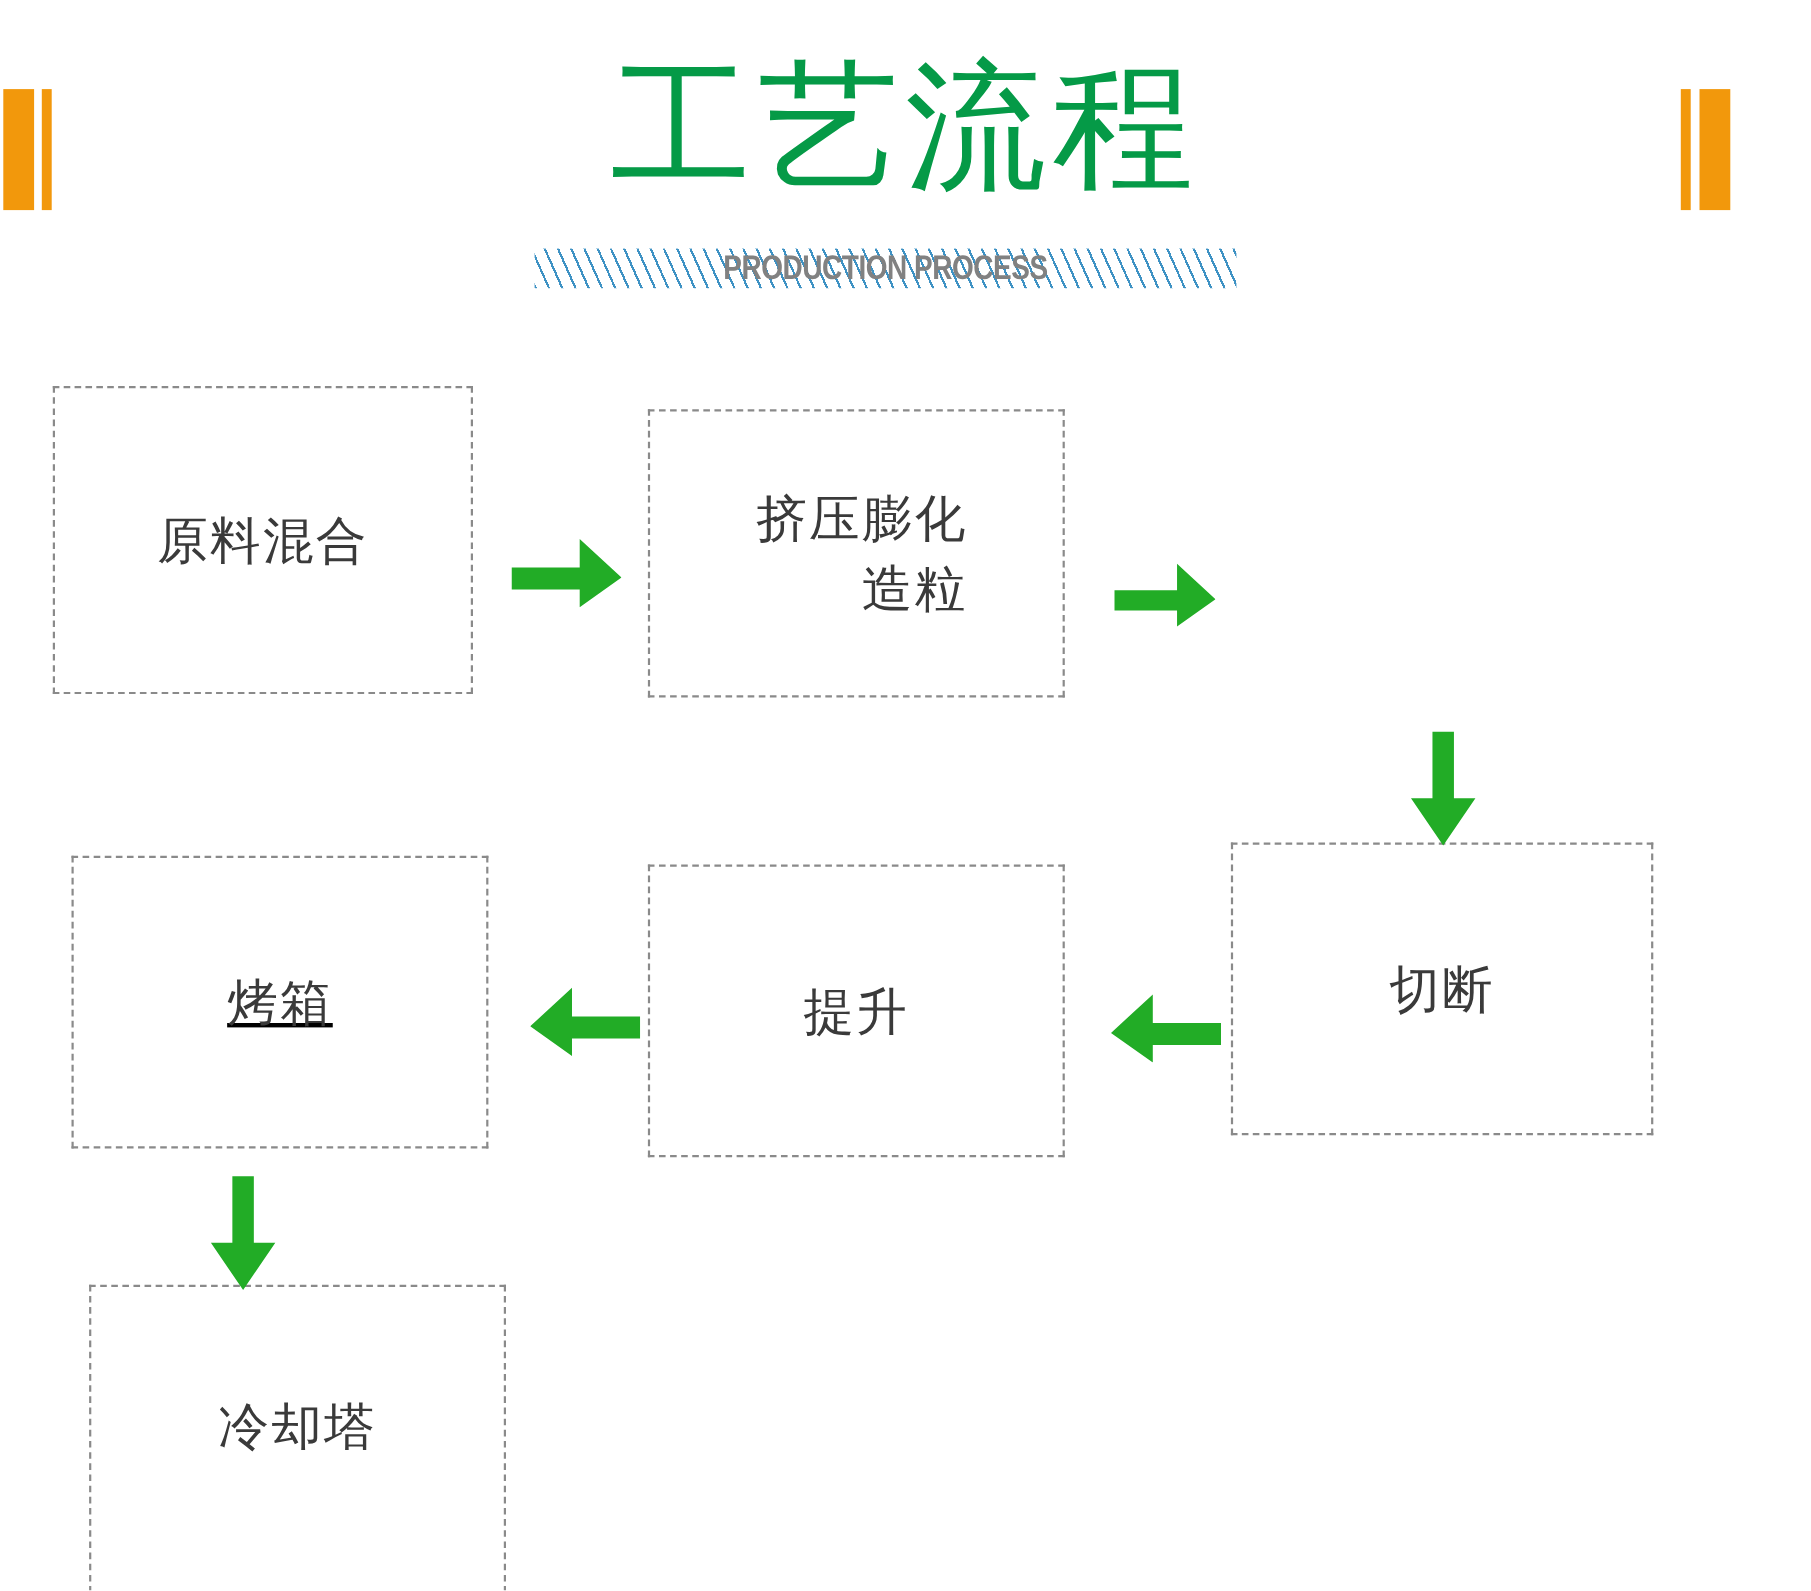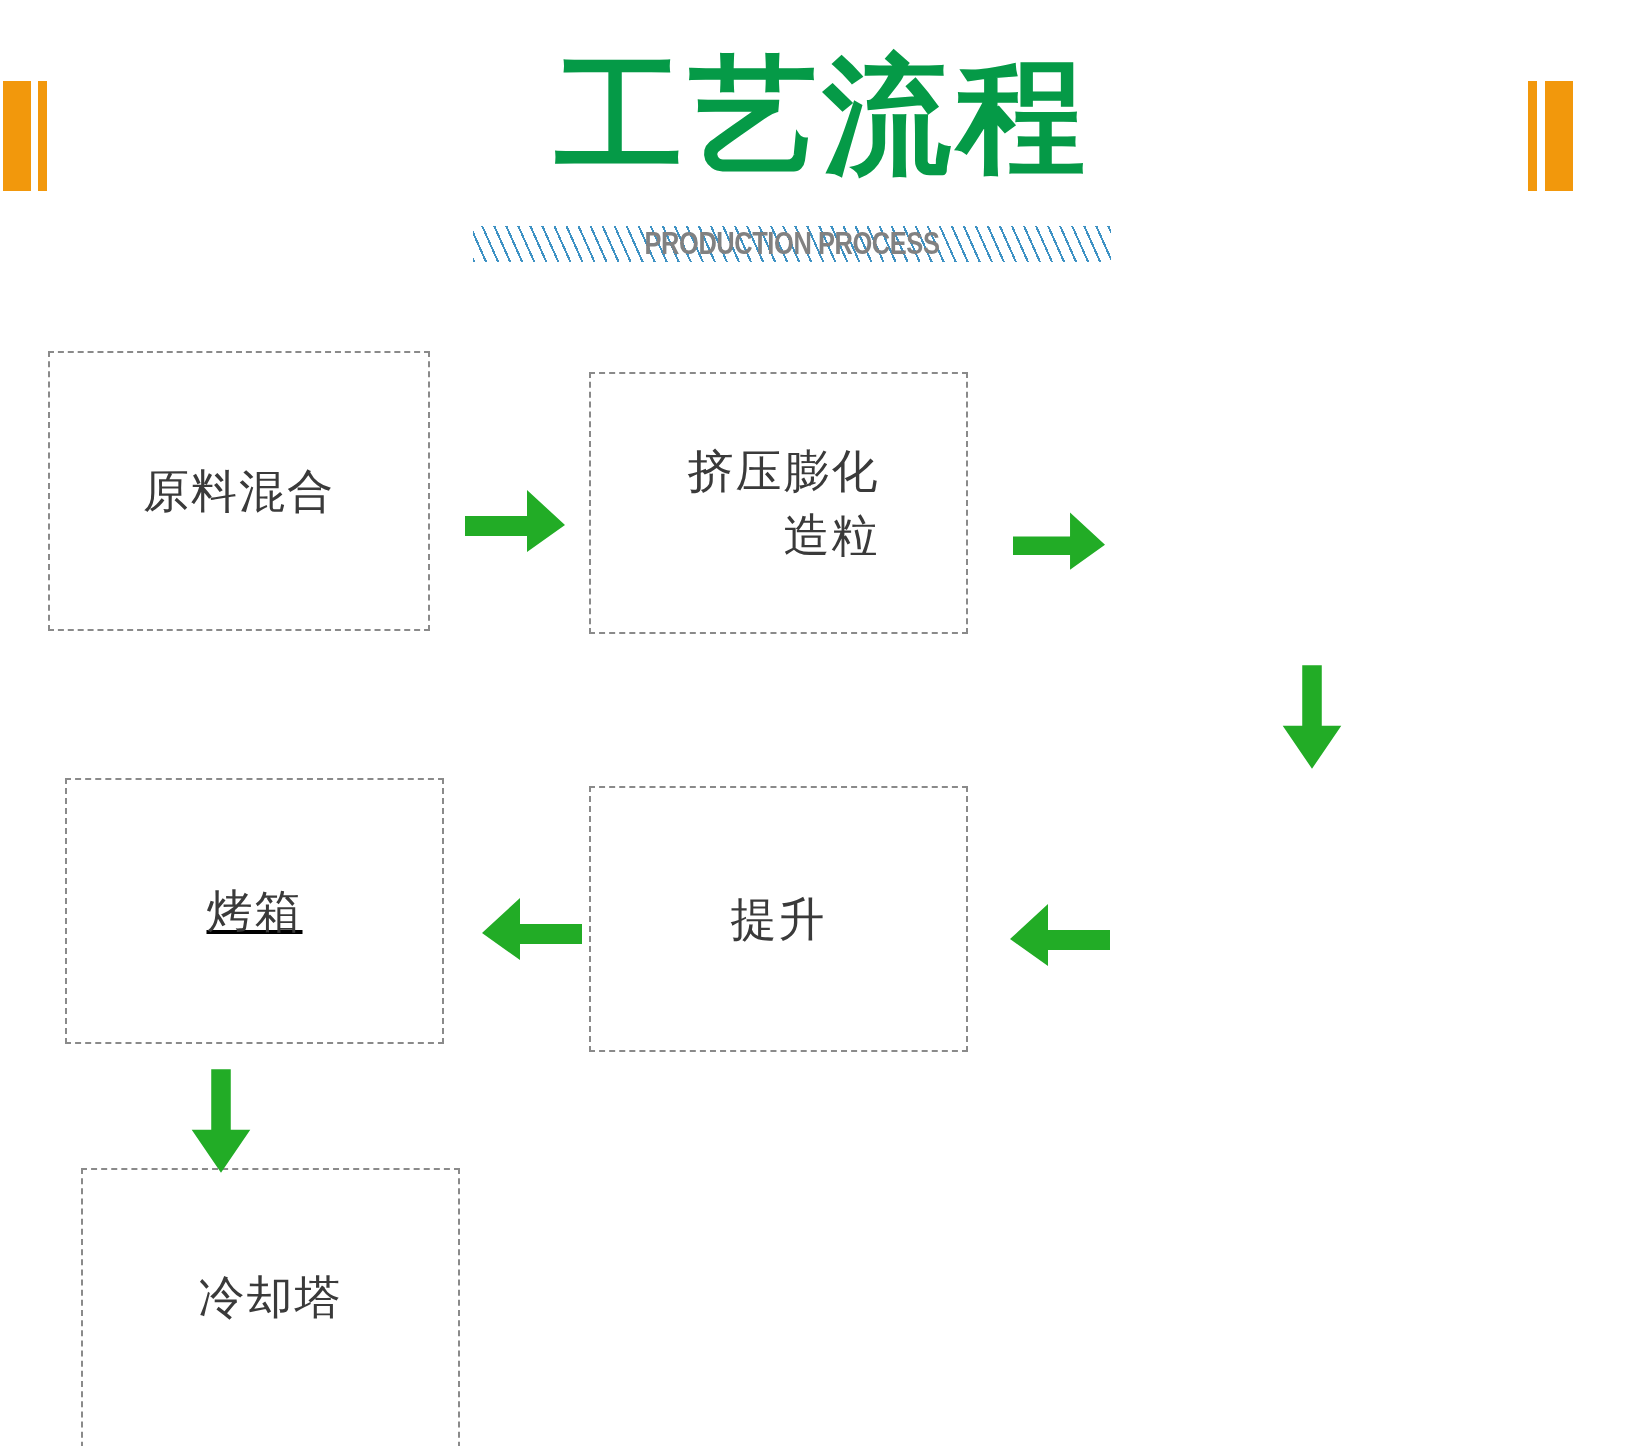--- a/index.html
+++ b/index.html
@@ -30,30 +30,30 @@
 
   
   .title {
     position: absolute;
     left: 0;
     top: 46px;
     width: 1646px;
     text-align: center;
     font-size: 128px;
     line-height: 140px;
-    font-weight: bold;
+    font-weight: normal;
     letter-spacing: 6px;
     color: #059a47;
     white-space: nowrap;
   }
 
   
   .subtitle-band {
     position: absolute;
-    left: 473px;
+    left: 486px;
     top: 226px;
     width: 638px;
     height: 36px;
   }
   .hatch {
     position: absolute;
     left: 0;
     top: 0;
     width: 638px;
     height: 36px;
@@ -146,20 +146,23 @@
   <div class="flow-box box-raw-mix">
     <span class="flow-box-label">原料混合</span>
   </div>
 
   <div class="flow-box box-extrude">
     <span class="flow-box-label">挤压膨化
 造粒</span>
   </div>
 
 
+  <div class="flow-box box-cut">
+    <span class="flow-box-label">切断</span>
+  </div>
 
   <div class="flow-box box-lift">
     <span class="flow-box-label">提升</span>
   </div>
 
   <div class="flow-box box-oven">
     <span class="flow-box-label">烤箱</span>
   </div>
 
   <div class="flow-box box-cooltower">

